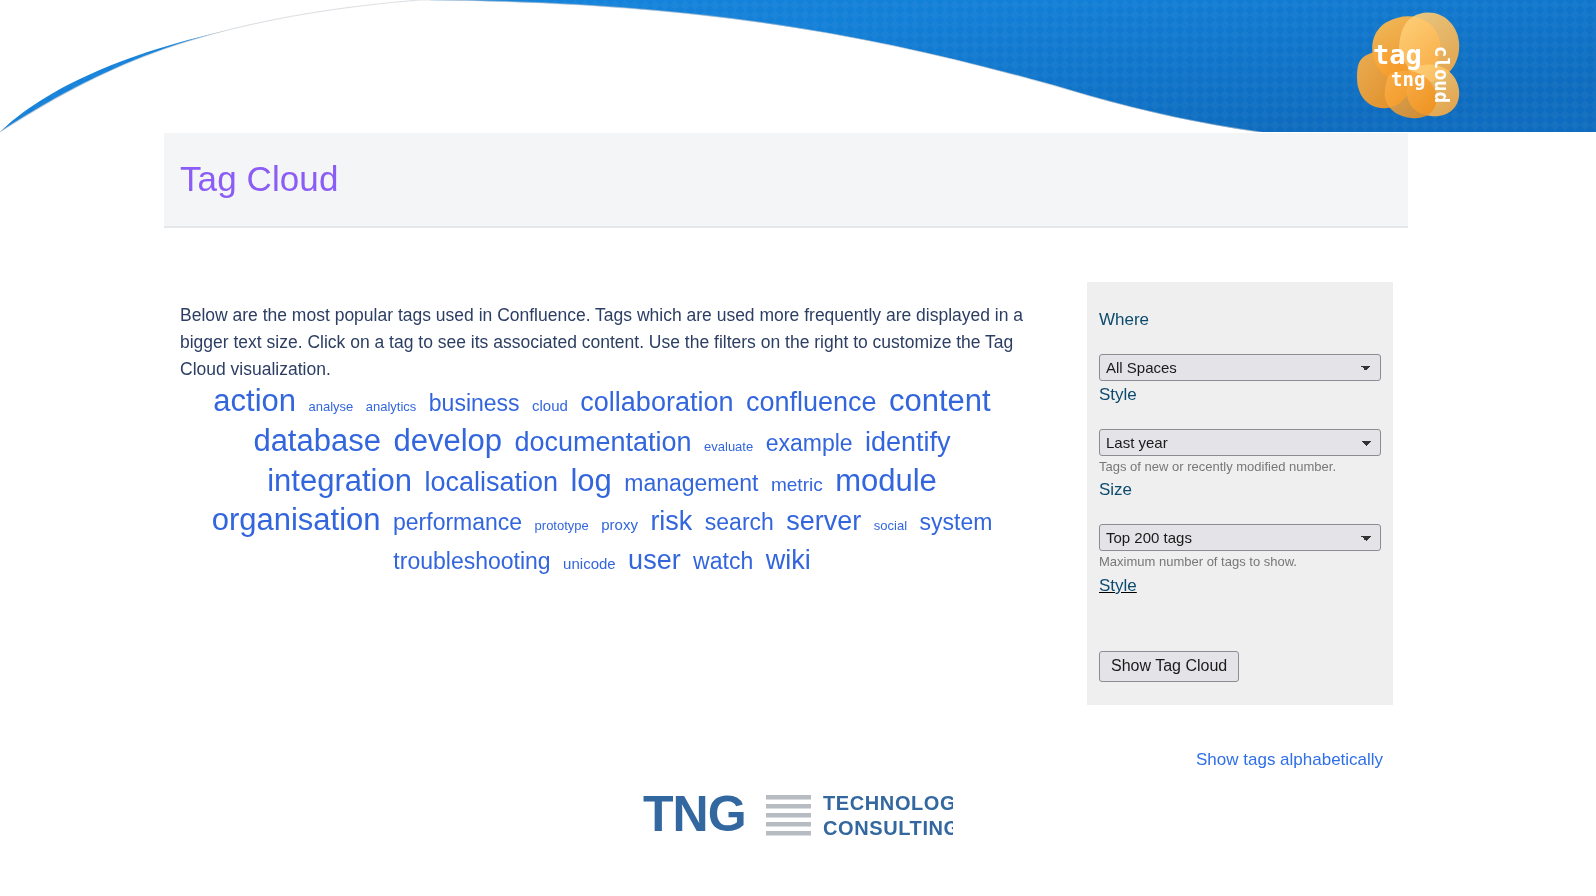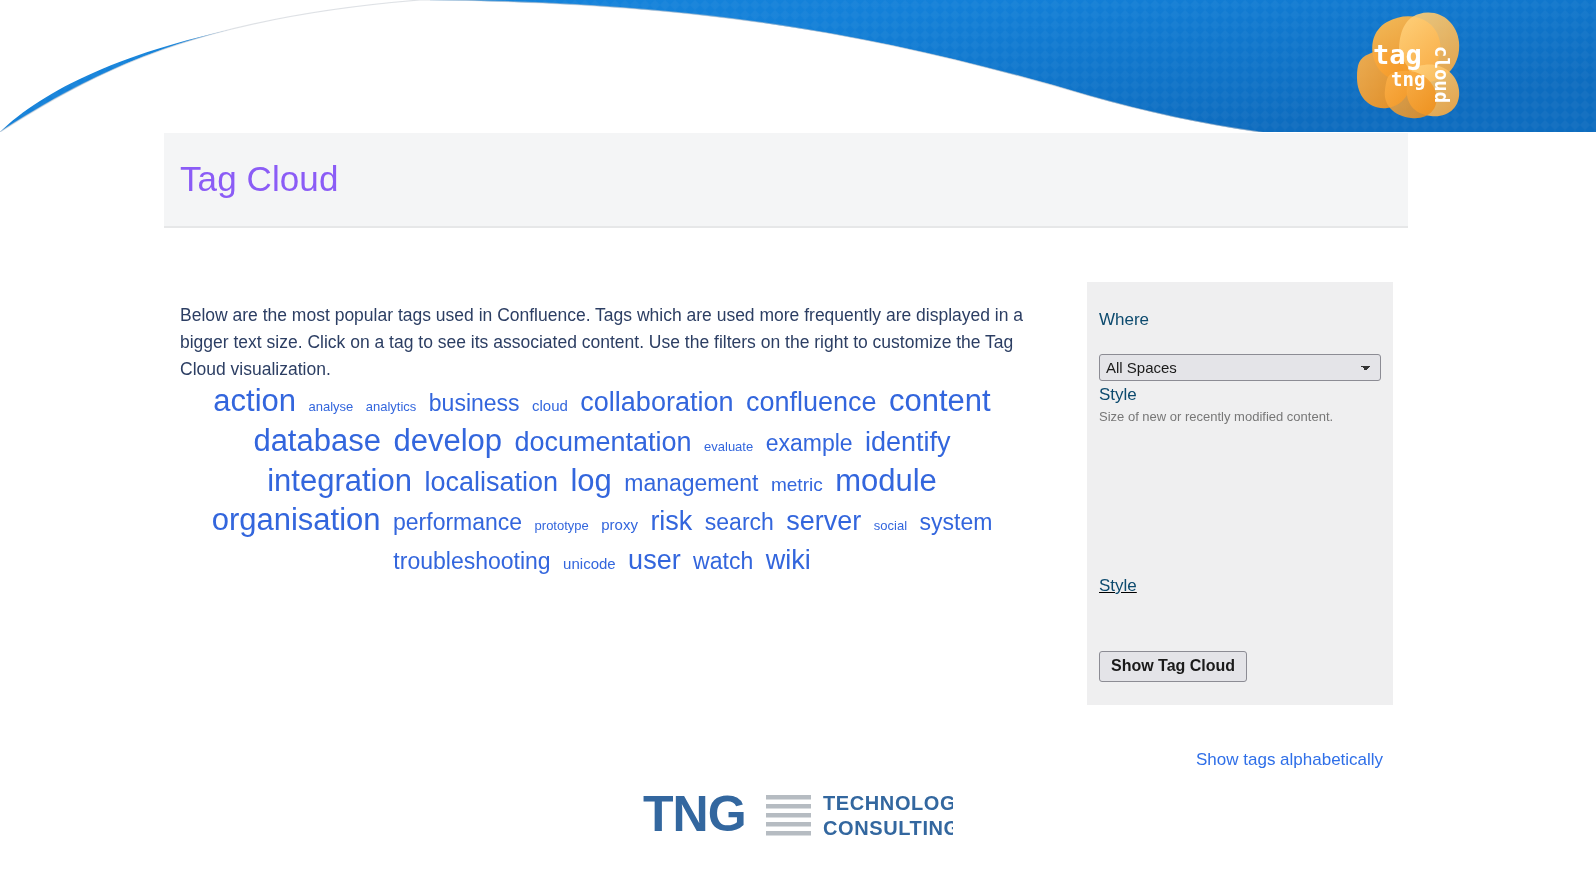--- a/index.html
+++ b/index.html
@@ -146,21 +146,20 @@
     left: 12px;
     top: 369px;
     font-family: "Liberation Sans", sans-serif;
     font-size: 16px;
     color: #1a1a1a;
     background: #e4e4e8;
     border: 1px solid #8c8c94;
     border-radius: 3px;
     padding: 5px 11px 6px 11px;
     cursor: pointer;
-    font-weight: bold;
   }
 
   
   .alpha-link {
     position: absolute;
     left: 1196px;
     top: 750px;
     font-size: 17px;
     color: #2f6fe8;
     text-decoration: none;
@@ -247,23 +246,33 @@
 
     <div class="field-group" style="top:28px;">
       <label class="field-label">Where</label>
       <select class="field-select">
         <option>All Spaces</option>
       </select>
     </div>
 
     <div class="field-group" style="top:103px;">
       <label class="field-label">Style</label>
-      <span class="field-hint">Size of new or recently modified content.</span>
-    </div>
-
+      <select class="field-select">
+        <option>Last year</option>
+      </select>
+      <span class="field-hint">Tags of new or recently modified number.</span>
+    </div>
+
+    <div class="field-group" style="top:198px;">
+      <label class="field-label">Size</label>
+      <select class="field-select">
+        <option>Top 200 tags</option>
+      </select>
+      <span class="field-hint">Maximum number of tags to show.</span>
+    </div>
 
     <div class="field-group" style="top:294px;text-decoration:underline;">
       <label class="field-label">Style</label>
     </div>
 
     <button class="show-btn">Show Tag Cloud</button>
   </div>
 
   <a class="alpha-link" href="#">Show tags alphabetically</a>
 

